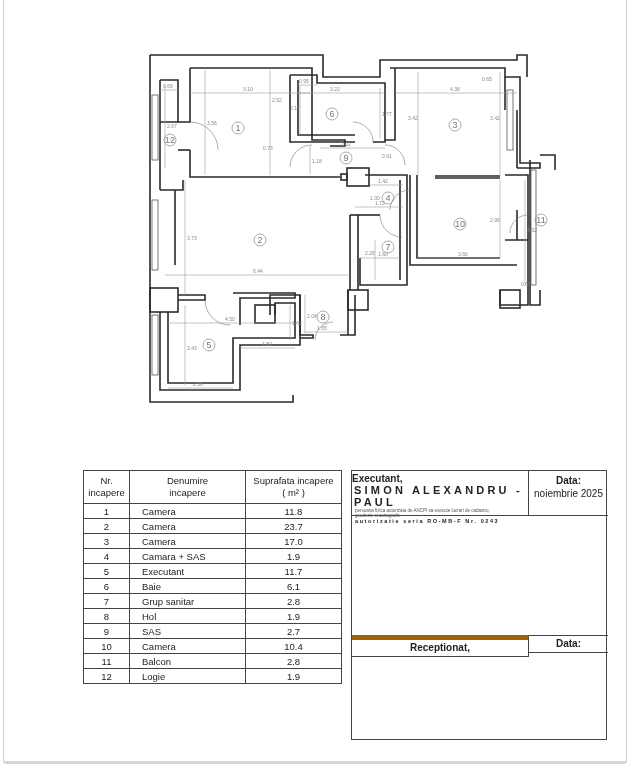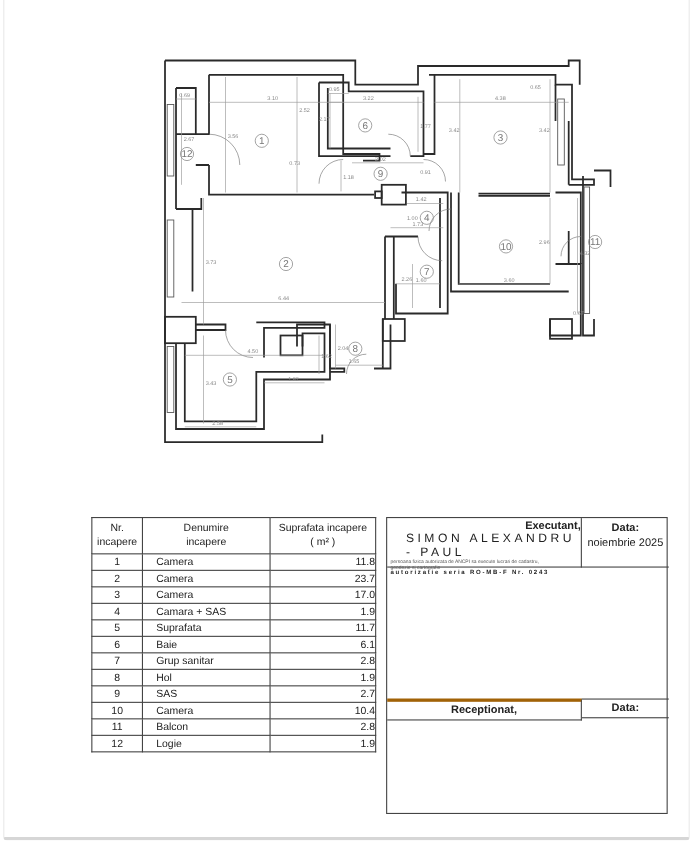--- a/index.html
+++ b/index.html
@@ -13,33 +13,33 @@
   .dimt { font-family:"Liberation Sans", sans-serif; font-size:5px; fill:#888; }
   .door { fill:none; stroke:#777; stroke-width:0.6; }
   .rn circle { fill:none; stroke:#888; stroke-width:0.7; }
   .rn text { font-family:"Liberation Sans", sans-serif; font-size:9px; fill:#777; text-anchor:middle; dominant-baseline:central; }
 
   table.rooms { position:absolute; left:83px; top:470px; width:259px; border-collapse:collapse; font-size:9.5px; }
   table.rooms td, table.rooms th { border:1px solid #444; padding:0; height:14px; font-weight:normal; }
   table.rooms th { height:32px; text-align:center; line-height:12px; }
   table.rooms td.n { text-align:center; width:45px; }
   table.rooms td.name { padding-left:12px; width:103px; }
-  table.rooms td.a { text-align:right; }
+  table.rooms td.a { text-align:center; }
   table.rooms td.sum { text-align:center; font-weight:bold; }
 
   .sig { position:absolute; left:351px; top:470px; width:256px; height:270px; border:1px solid #444; box-sizing:border-box; }
   .sig .exec { position:absolute; left:0; top:0; width:176px; height:44px; border-right:1px solid #444; border-bottom:1px solid #444; }
-  .sig .exec .t { text-align:right; font-weight:bold; font-size:10px; margin-top:2px; }
-  .sig .exec .nm { font-weight:normal; font-size:11px; letter-spacing:3.2px; margin-left:17px; line-height:12px; }
+  .sig .exec .t { text-align:left; font-weight:bold; font-size:10px; margin-top:2px; }
+  .sig .exec .nm { font-weight:bold; font-size:11px; letter-spacing:3.2px; margin-left:2px; line-height:12px; }
   .sig .exec .s { font-size:4.5px; color:#555; margin-left:3px; line-height:5px; }
   .sig .exec .aut { font-size:5.5px; font-weight:bold; letter-spacing:1.6px; margin-left:3px; }
   .sig .date1 { position:absolute; left:177px; top:0; width:79px; height:44px; border-bottom:1px solid #444; text-align:center; }
   .sig .date1 .l { font-weight:bold; font-size:10px; margin-top:4px; }
   .sig .date1 .v { font-size:10px; margin-top:2px; }
-  .sig .rec { position:absolute; left:0; top:164px; width:176px; height:16px; border-top:3px solid #a16207; border-right:1px solid #444; border-bottom:1px solid #444; text-align:center; font-weight:bold; font-size:10px; line-height:16px; }
+  .sig .rec { position:absolute; left:0; top:164px; width:176px; height:16px; border-top:5px solid #a16207; border-right:1px solid #444; border-bottom:1px solid #444; text-align:center; font-weight:bold; font-size:10px; line-height:16px; }
   .sig .date2 { position:absolute; left:177px; top:164px; width:79px; height:16px; border-top:1px solid #444; border-bottom:1px solid #444; text-align:center; font-weight:bold; font-size:10px; line-height:16px; }
 </style>
 </head>
 <body>
 
 <div class="page">
   
 </div>
 
 <div class="plan">
@@ -261,21 +261,21 @@
         <td class="name">Camera</td>
         <td class="a">17.0</td>
       </tr>
   <tr>
         <td class="n">4</td>
         <td class="name">Camara + SAS</td>
         <td class="a">1.9</td>
       </tr>
   <tr>
         <td class="n">5</td>
-        <td class="name">Suprafata</td>
+        <td class="name">Executant</td>
         <td class="a">11.7</td>
       </tr>
   <tr>
         <td class="n">6</td>
         <td class="name">Baie</td>
         <td class="a">6.1</td>
       </tr>
   <tr>
         <td class="n">7</td>
         <td class="name">Grup sanitar</td>

